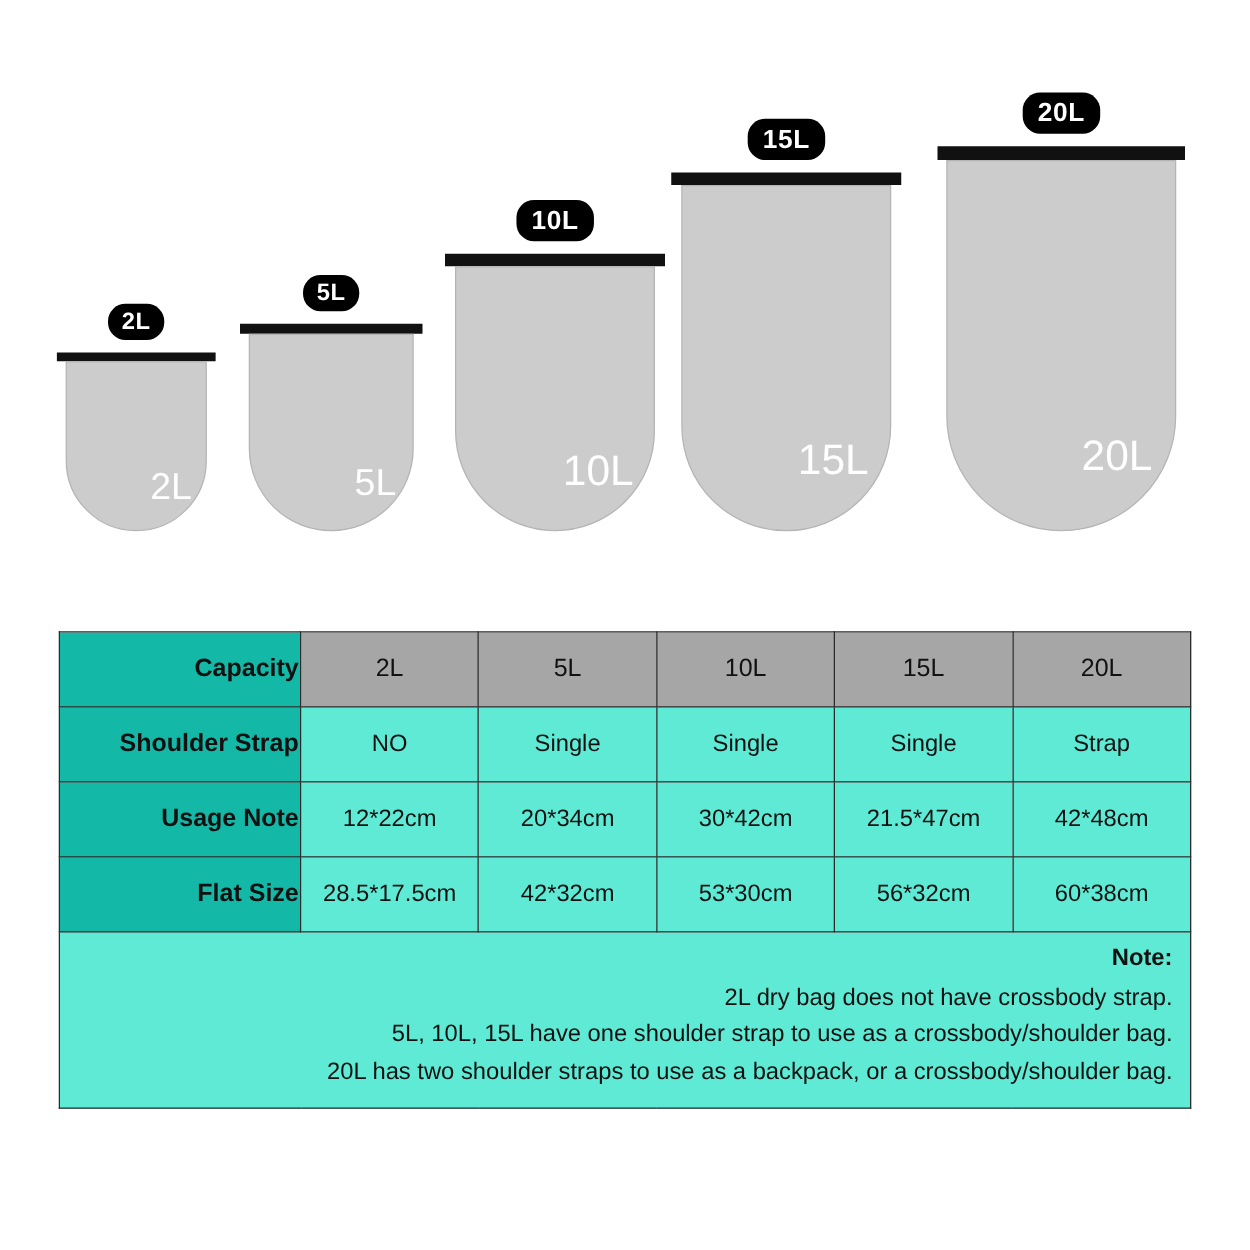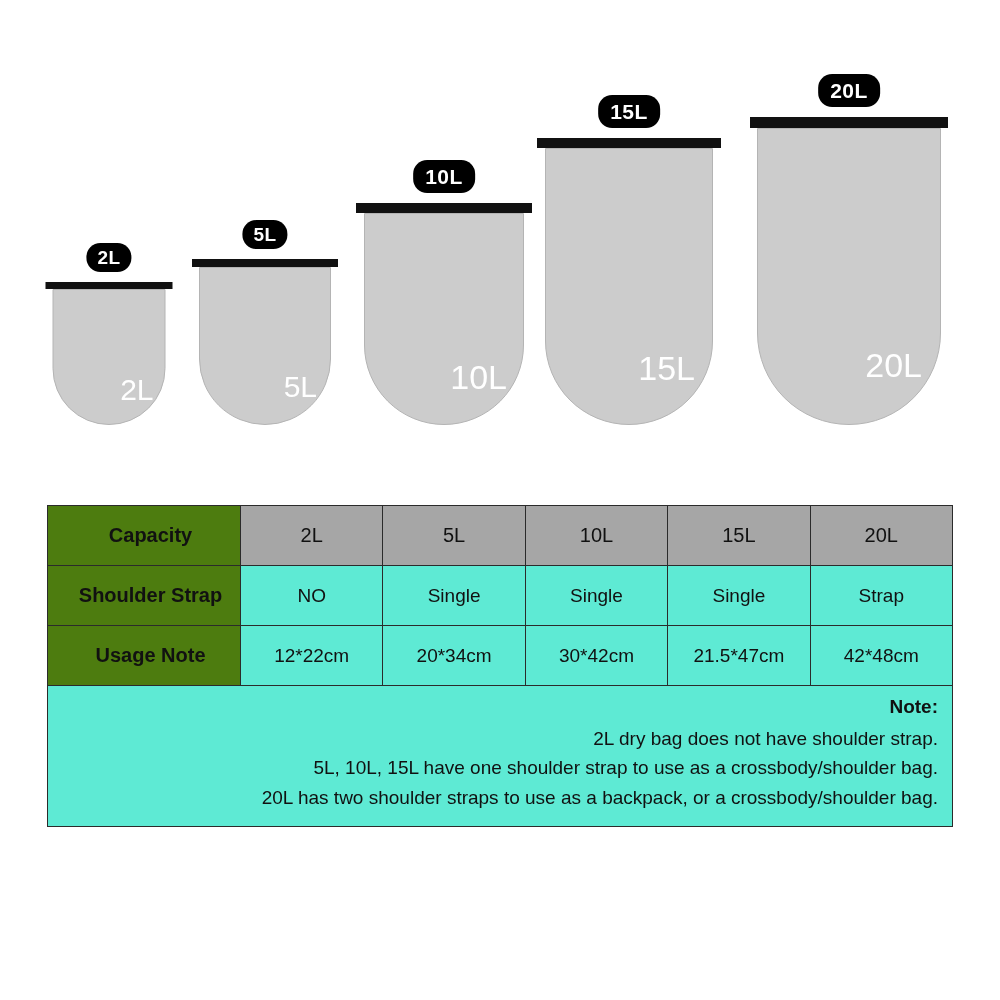--- a/index.html
+++ b/index.html
@@ -84,23 +84,23 @@
     border: 1px solid #2b2b2b;
     height: 57px;
     text-align: center;
     vertical-align: middle;
     font-size: 19px;
     color: #111111;
     background: #5eead4;
     font-family: "Liberation Sans", sans-serif;
   }
   table.spec td.rowhead {
-    background: #4d7c0f;
+    background: #14b8a6;
     font-weight: bold;
-    text-align: center;
+    text-align: right;
     padding-left: 14px;
     font-size: 20px;
     width: 177px;
   }
   table.spec td.colhead {
     background: #a6a6a6;
     font-size: 20px;
   }
   table.spec td.note-cell {
     text-align: right;
@@ -182,22 +182,30 @@
         </tr>
         <tr>
           <td class="rowhead">Usage Note</td>
           <td>12*22cm</td>
           <td>20*34cm</td>
           <td>30*42cm</td>
           <td>21.5*47cm</td>
           <td>42*48cm</td>
         </tr>
         <tr>
+          <td class="rowhead">Flat Size</td>
+          <td>28.5*17.5cm</td>
+          <td>42*32cm</td>
+          <td>53*30cm</td>
+          <td>56*32cm</td>
+          <td>60*38cm</td>
+        </tr>
+        <tr>
           <td class="note-cell" colspan="6">
             <div class="note-title">Note:</div>
-            <div class="note-line">2L dry bag does not have shoulder strap.</div>
+            <div class="note-line">2L dry bag does not have crossbody strap.</div>
             <div class="note-line">5L, 10L, 15L have one shoulder strap to use as a crossbody/shoulder bag.</div>
             <div class="note-line">20L has two shoulder straps to use as a backpack, or a crossbody/shoulder bag.</div>
           </td>
         </tr>
       </tbody>
   </table>
 </div>
 
 </body></html>

